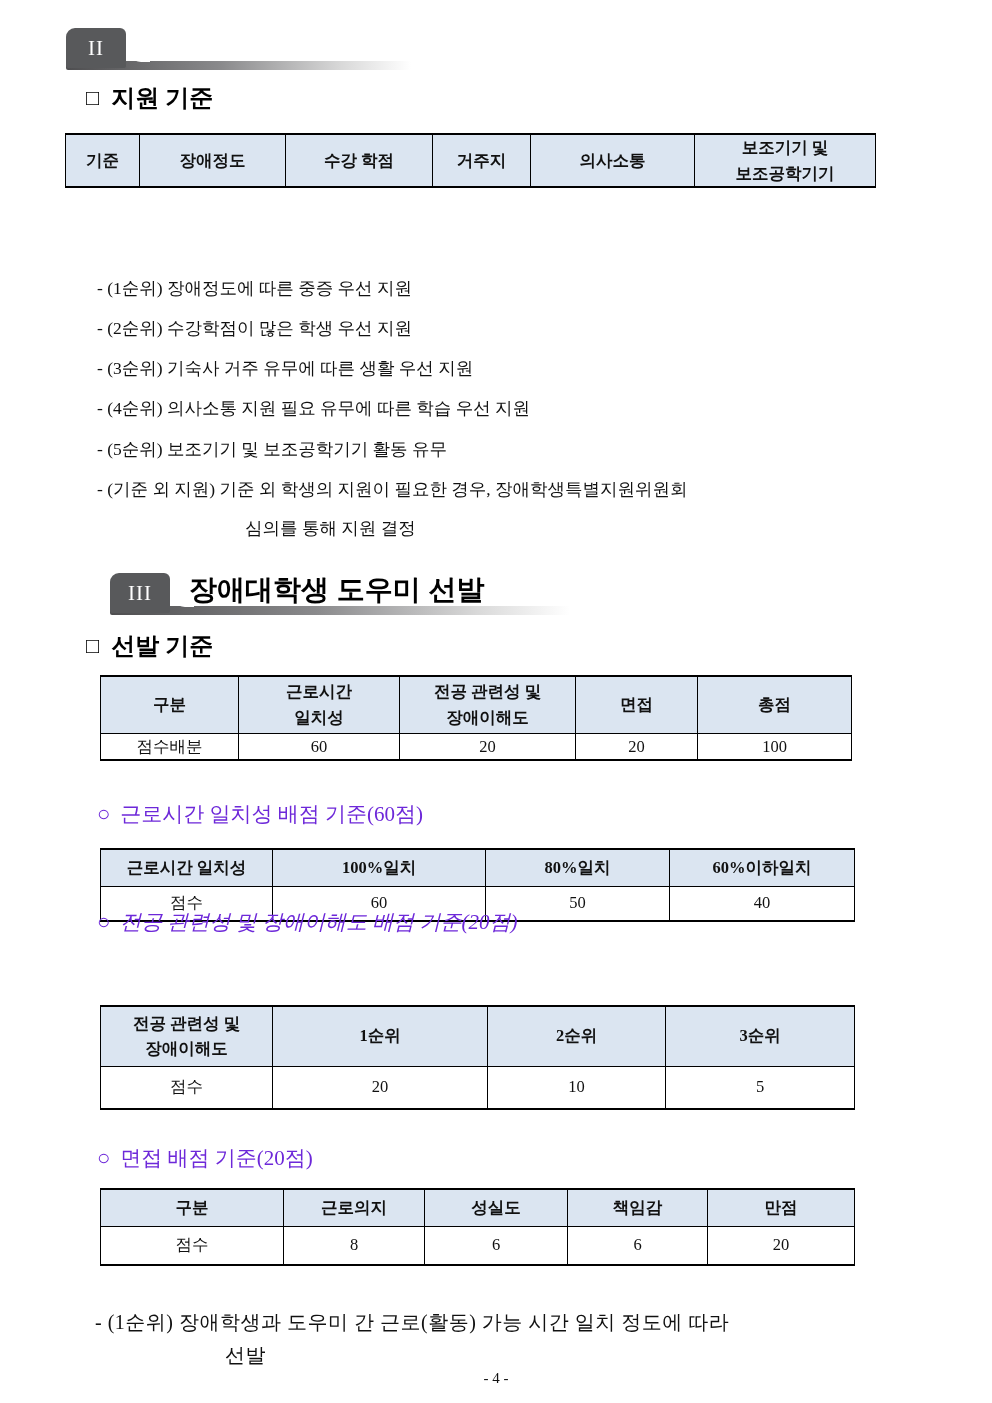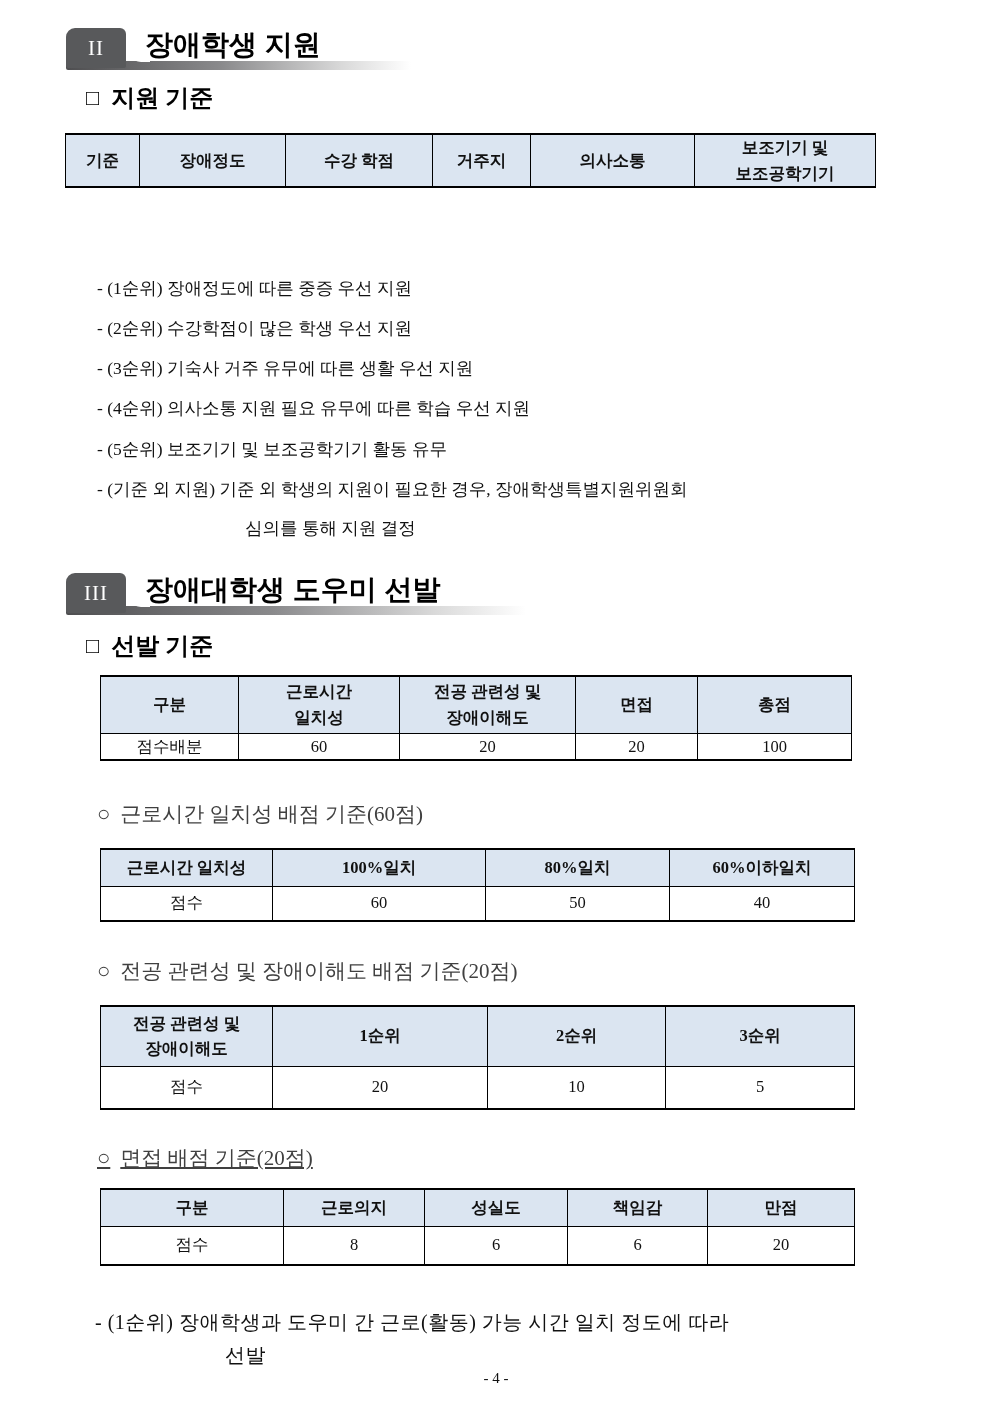--- a/index.html
+++ b/index.html
@@ -20,21 +20,21 @@
              background:#ffffff;border-radius:0 0 0 15px;z-index:2;}
   .sec-title{position:absolute;left:79px;top:-2px;z-index:4;
              font-family:"Liberation Sans","DejaVu Sans",sans-serif;
              font-weight:bold;font-size:28px;color:#000;white-space:nowrap;}
 
   
   .sub-heading{position:absolute;left:68px;font-size:24px;font-weight:bold;
                color:#000;white-space:nowrap;padding-left:18px;}
   .sub-heading .sq{font-size:22px;font-weight:normal;margin-right:12px;position:relative;top:-1px;}
 
-  .circ-heading{position:absolute;left:97px;font-size:21px;color:#404040;white-space:nowrap;}
+  .circ-heading{position:absolute;left:97px;font-size:21px;color:#6d28d9;white-space:nowrap;}
   .circ-heading .ci{font-size:22px;margin-right:10px;}
 
   
   table.tbl{border-collapse:collapse;position:absolute;table-layout:fixed;
             border-top:2.5px solid #000;border-bottom:2.5px solid #000;}
   table.tbl th,table.tbl td{border:1px solid #000;text-align:center;vertical-align:middle;
             font-size:16.5px;white-space:pre-line;line-height:1.55;padding:0 2px;}
   table.tbl th{background:#dbe5f1;font-weight:bold;}
   table.tbl td{background:#fff;font-weight:normal;}
 
@@ -43,21 +43,20 @@
   .foot-line{position:absolute;font-size:20px;white-space:nowrap;color:#111;letter-spacing:0.5px;}
   .page-num{position:absolute;left:0;width:992px;text-align:center;font-size:15px;color:#111;}
 </style>
 </head>
 <body>
 
 <div class="sec-header" style="top:28px;width:350px;">
   <div class="sec-bar" style="width:345px;"></div>
   <div class="sec-notch"></div>
   <div class="sec-badge">II</div>
-  <div class="sec-title">장애학생 지원</div>
 </div>
 
 <div class="sub-heading" style="top:82px;">
   <span class="sq">□</span><span>지원 기준</span>
 </div>
 
 <table class="tbl" style="left:65px;top:133px;width:810px;">
   <colgroup>
     <col style="width:74px">
       <col style="width:146px">
@@ -80,21 +79,21 @@
   </table>
 
 <div class="note-line" style="left:97px;top:276px;text-align:center;">- (1순위) 장애정도에 따른 중증 우선 지원</div>
 <div class="note-line" style="left:97px;top:316px;">- (2순위) 수강학점이 많은 학생 우선 지원</div>
 <div class="note-line" style="left:97px;top:356px;">- (3순위) 기숙사 거주 유무에 따른 생활 우선 지원</div>
 <div class="note-line" style="left:97px;top:396px;">- (4순위) 의사소통 지원 필요 유무에 따른 학습 우선 지원</div>
 <div class="note-line" style="left:97px;top:437px;">- (5순위) 보조기기 및 보조공학기기 활동 유무</div>
 <div class="note-line" style="left:97px;top:477px;">- (기준 외 지원) 기준 외 학생의 지원이 필요한 경우, 장애학생특별지원위원회</div>
 <div class="note-line" style="left:245px;top:516px;">심의를 통해 지원 결정</div>
 
-<div class="sec-header" style="top:573px;width:470px;">
+<div class="sec-header" style="top:573px;width:470px;margin-left:44px;">
   <div class="sec-bar" style="width:460px;"></div>
   <div class="sec-notch"></div>
   <div class="sec-badge">III</div>
   <div class="sec-title">장애대학생 도우미 선발</div>
 </div>
 
 <div class="sub-heading" style="top:630px;">
   <span class="sq">□</span><span>선발 기준</span>
 </div>
 
@@ -145,21 +144,21 @@
   </tr>
   <tr style="height:35px">
     <td>점수</td>
     <td>60</td>
     <td>50</td>
     <td>40</td>
   </tr>
 </tbody>
   </table>
 
-<div class="circ-heading" style="top:957px;">
+<div class="circ-heading" style="top:908px;font-style:italic;">
   <span class="ci">○</span><span>전공 관련성 및 장애이해도 배점 기준(20점)</span>
 </div>
 <table class="tbl" style="left:100px;top:1005px;width:754px;">
   <colgroup>
     <col style="width:172px">
       <col style="width:215px">
       <col style="width:178px">
       <col style="width:189px">
   </colgroup>
   <tbody>
@@ -172,21 +171,21 @@
   </tr>
   <tr style="height:43px">
     <td>점수</td>
     <td>20</td>
     <td>10</td>
     <td>5</td>
   </tr>
 </tbody>
   </table>
 
-<div class="circ-heading" style="top:1144px;text-decoration:underline;">
+<div class="circ-heading" style="top:1144px;">
   <span class="ci">○</span><span>면접 배점 기준(20점)</span>
 </div>
 <table class="tbl" style="left:100px;top:1188px;width:754px;">
   <colgroup>
     <col style="width:183px">
       <col style="width:141px">
       <col style="width:143px">
     <col style="width:140px">
       <col style="width:147px">
   </colgroup>

